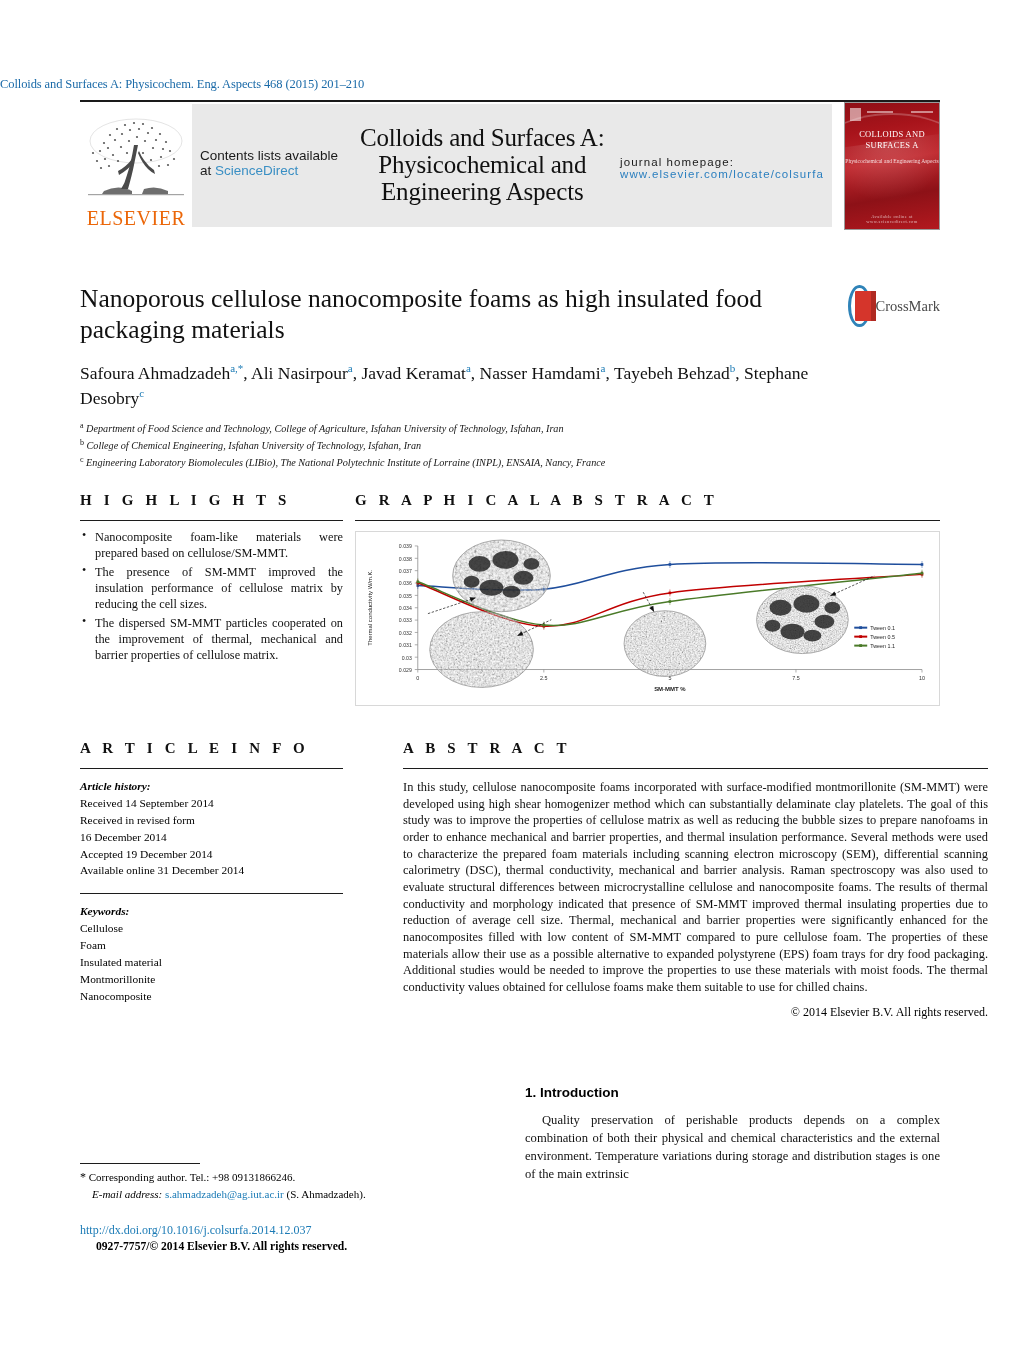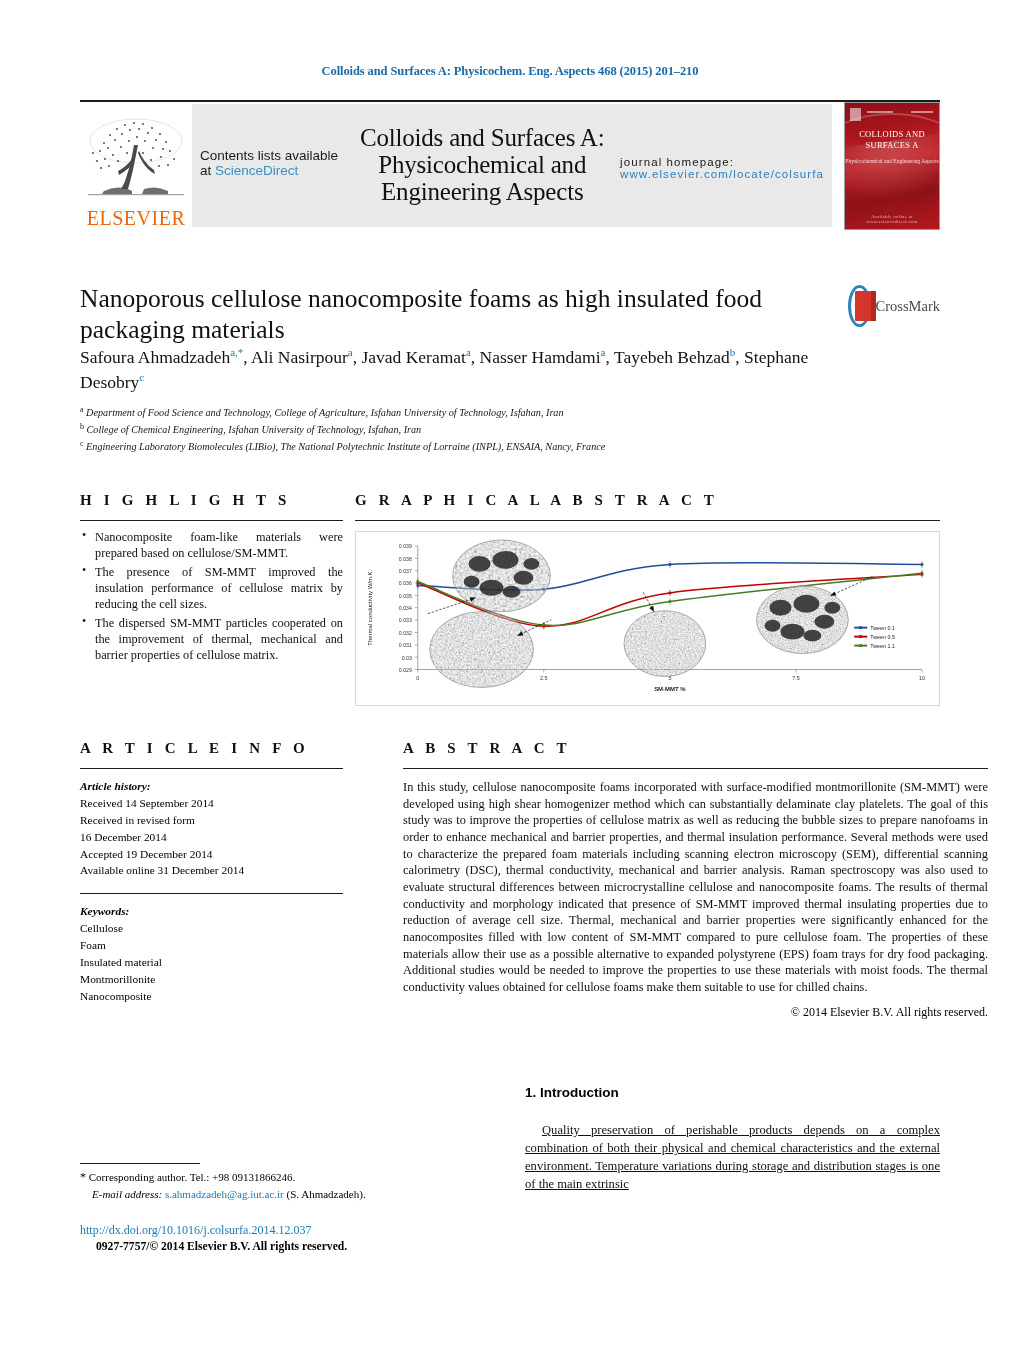--- a/index.html
+++ b/index.html
@@ -10,23 +10,23 @@
     background: #ffffff;
     font-family: "Liberation Serif", "DejaVu Serif", serif;
     color: #000000;
     position: relative;
     overflow: hidden;
   }
   .page { position: relative; width: 1020px; height: 1351px; padding: 0; }
 
   
   .runninghead {
-    position: absolute; top: 64px; left: 0; width: 1020px;
-    text-align: center;
-    font-size: 12.5px; font-weight: bold; color: #1a6aa8;
+    position: absolute; top: 77px; left: 0; width: 1020px;
+    text-align: left;
+    font-size: 12.5px; font-weight: normal; color: #1a6aa8;
     letter-spacing: -0.1px;
   }
 
   
   .masthead {
     position: absolute; top: 100px; left: 80px; width: 860px; height: 130px;
     border-top: 2px solid #1a1a1a;
   }
   .masthead-inner { display: flex; height: 128px; align-items: stretch; }
   .elsevier-logo {
@@ -104,21 +104,21 @@
     position: absolute; left: 7px; top: 6px; width: 16px; height: 30px;
     background: #d5352b; border-radius: 1px 0 0 1px;
   }
   .cm-book::after{
     content:""; position:absolute; right:-5px; top:0; width:5px; height:30px;
     background:#b02a22;
   }
   .cm-text { font-size: 14.5px; color: #4a4a4a; font-family: "Liberation Serif", serif; }
 
   .authors {
-    font-size: 17.5px; line-height: 1.42; color: #111;
+    margin-top: 16px; font-size: 17.5px; line-height: 1.42; color: #111;
     width: 760px; font-family: "Liberation Serif", serif;
   }
   .authors sup { color: #1a7ab5; font-size: 11px; }
   .affils { margin-top: 9px; font-size: 10.2px; line-height: 1.55; font-style: italic; color: #161616; }
   .affils sup { font-style: normal; font-size: 8px; }
 
   .sec-head {
     font-size: 15px; font-weight: bold; letter-spacing: 4.2px;
     color: #111; font-family: "Liberation Serif", serif;
   }
@@ -153,22 +153,22 @@
   .abstract-text {
     margin-top: 10px; font-size: 12.4px; line-height: 1.345; text-align: justify;
     color: #111; hyphens: auto;
   }
   .copyline { margin-top: 9px; font-size: 12px; text-align: right; }
 
   
   .intro { position: absolute; top: 1085px; left: 525px; width: 415px; }
   .intro-h { font-size: 13.5px; font-weight: bold; font-family: "Liberation Sans", sans-serif; }
   .intro-p {
-    margin-top: 22px; font-size: 12.6px; line-height: 1.42; text-align: justify;
-    text-indent: 17px; color: #111; text-decoration: underline;
+    margin-top: 12px; font-size: 12.6px; line-height: 1.42; text-align: justify;
+    text-indent: 17px; color: #111;
   }
 
   
   .foot-rule { position: absolute; top: 1163px; left: 80px; width: 120px; border-top: 1px solid #1c1c1c; }
   .corresp { position: absolute; top: 1168px; left: 80px; width: 430px; font-size: 11px; line-height: 1.5; }
   .corresp .star { font-size: 12px; }
   .corresp .em-lab { font-style: italic; }
   .corresp a, .link { color: #1a7ab5; text-decoration: none; }
   .doi-block { position: absolute; top: 1222px; left: 80px; width: 460px; font-size: 12px; line-height: 1.45; }
   .doi-block .doi { color: #1a7ab5; }

